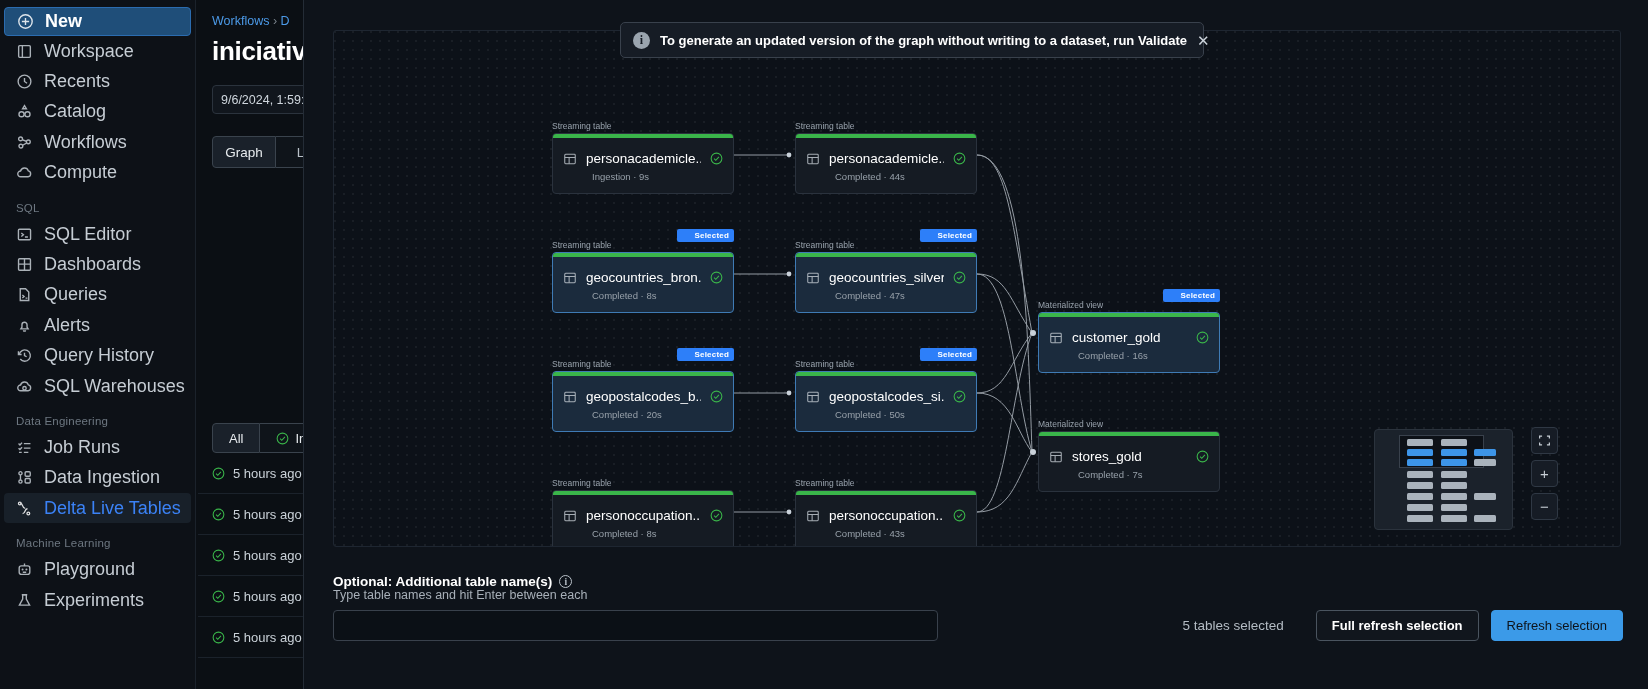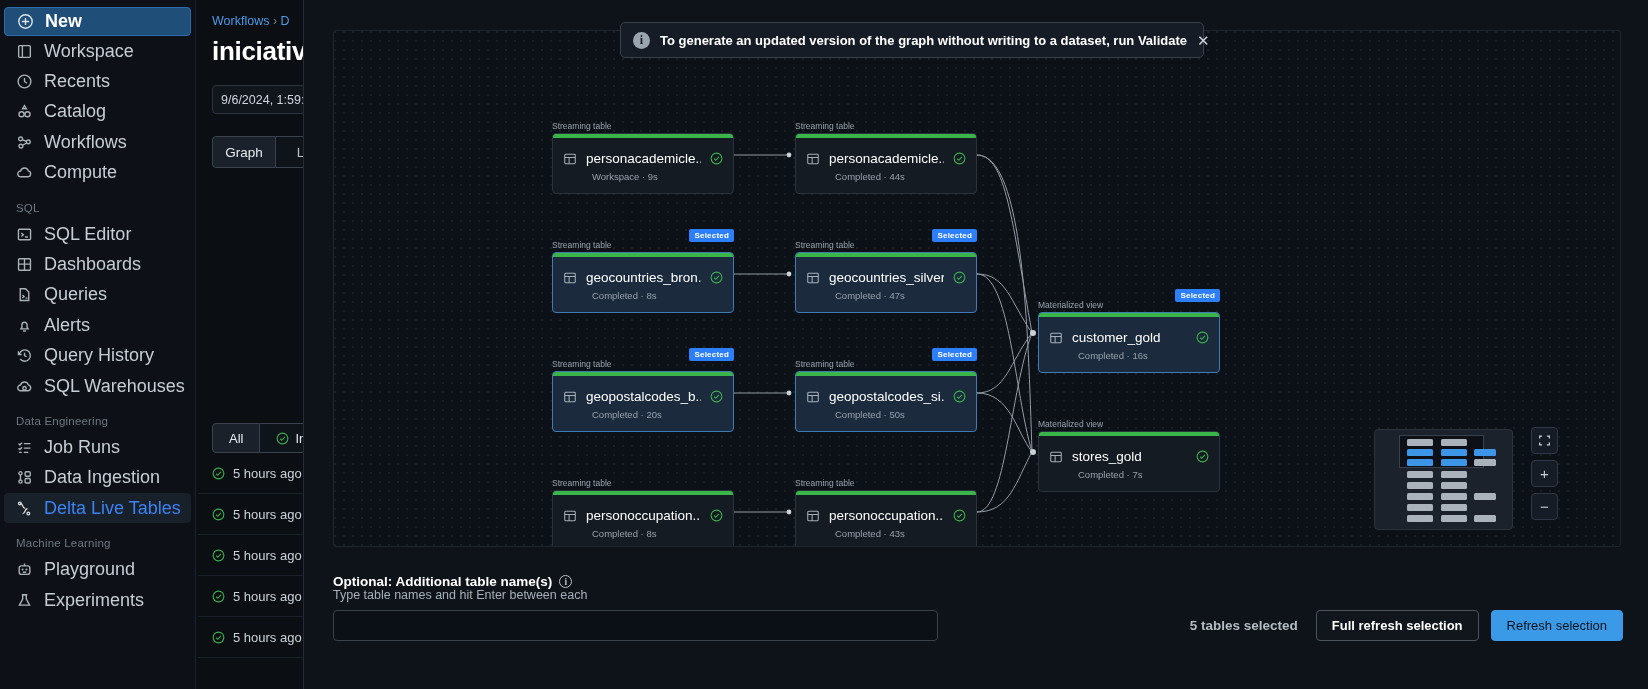--- a/index.html
+++ b/index.html
@@ -113,21 +113,21 @@
   .node-top { height: 4px; background: #3ab54a; }
   .node-body { padding: 13px 10px 11px 10px; display: flex; flex-direction: column; }
   .node-line1 { display: flex; align-items: center; gap: 9px; }
   .node-name {
     font-size: 13.5px; color: #ffffff; white-space: nowrap; overflow: hidden;
     flex: 1 1 auto;
   }
   .node-status { font-size: 9.5px; color: #98a1aa; margin: 5px 0 0 29px; white-space: nowrap; }
   .sel-badge {
     position: absolute; right: 0; top: 0; background: #2d7ff9; color: #fff;
-    font-size: 8px; font-weight: bold; padding: 2px 5px 2px 5px; border-radius: 2px;
+    font-size: 8px; font-weight: bold; padding: 2px 5px 2px 17px; border-radius: 2px;
     z-index: 3; letter-spacing: .2px; margin-left: 37px;
   }
   .tbl-ico { width: 14px; height: 14px; flex: 0 0 14px; opacity: .82; }
   .chk { width: 13px; height: 13px; flex: 0 0 13px; }
 
   
   .minimap {
     position: absolute; left: 1040px; top: 398px; width: 139px; height: 101px;
     background: #1b222b; border: 1px solid #2b333d; border-radius: 4px;
   }
@@ -150,21 +150,21 @@
     display: flex; align-items: center; gap: 7px;
   }
   .f-sub { position: absolute; left: 29px; top: 36px; font-size: 12.5px; color: #a8b0b9; }
   .f-input {
     position: absolute; left: 29px; top: 58px; width: 605px; height: 31px;
     background: #0b1016; border: 1px solid #39414c; border-radius: 4px;
   }
   .f-actions {
     position: absolute; right: 26px; top: 58px; display: flex; align-items: center; gap: 12px;
   }
-  .f-count { font-size: 13.5px; color: #b4bcc4; white-space: nowrap; margin-right: 6px; font-weight: bold; }
+  .f-count { font-size: 13.5px; color: #b4bcc4; white-space: nowrap; margin-right: 20px; }
   .btn-outline {
     height: 31px; padding: 0 15px; background: #11161d; border: 1px solid #4a545f;
     border-radius: 4px; color: #fff; font-size: 13px; font-weight: bold;
     display: flex; align-items: center; cursor: pointer; white-space: nowrap;
   }
   .btn-primary {
     height: 31px; padding: 0 15px; background: #3b9ae8; border: 1px solid #3b9ae8;
     border-radius: 4px; color: #0e131a; font-size: 13px;
     display: flex; align-items: center; cursor: pointer; white-space: nowrap;
   }
@@ -420,21 +420,21 @@
                   <svg class="tbl-ico" viewBox="0 0 16 16">
                     <rect x="2" y="2.6" width="12" height="10.8" rx="1" fill="none" stroke="#c6cdd4" stroke-width="1.2"></rect>
                     <path d="M2 6.2h12M7 6.2v7.2" fill="none" stroke="#c6cdd4" stroke-width="1.2"></path>
                   </svg>
                   <span class="node-name">personacademicle...</span>
                   <svg class="chk" viewBox="0 0 16 16">
                     <circle cx="8" cy="8" r="6.6" fill="none" stroke="#3ab54a" stroke-width="1.3"></circle>
                     <path d="M5 8.2 L7.1 10.2 L11 6" fill="none" stroke="#3ab54a" stroke-width="1.3"></path>
                   </svg>
                 </div>
-                <div class="node-status">Workspace · 9s</div>
+                <div class="node-status">Ingestion · 9s</div>
               </div>
             </div>
           </div>
           <div class="node" style="left: 461px; top: 90px; width: 182px;">
             <div class="node-type">Streaming table</div>
             <div class="node-card">
               <div class="node-top"></div>
               <div class="node-body">
                 <div class="node-line1">
                   <svg class="tbl-ico" viewBox="0 0 16 16">

